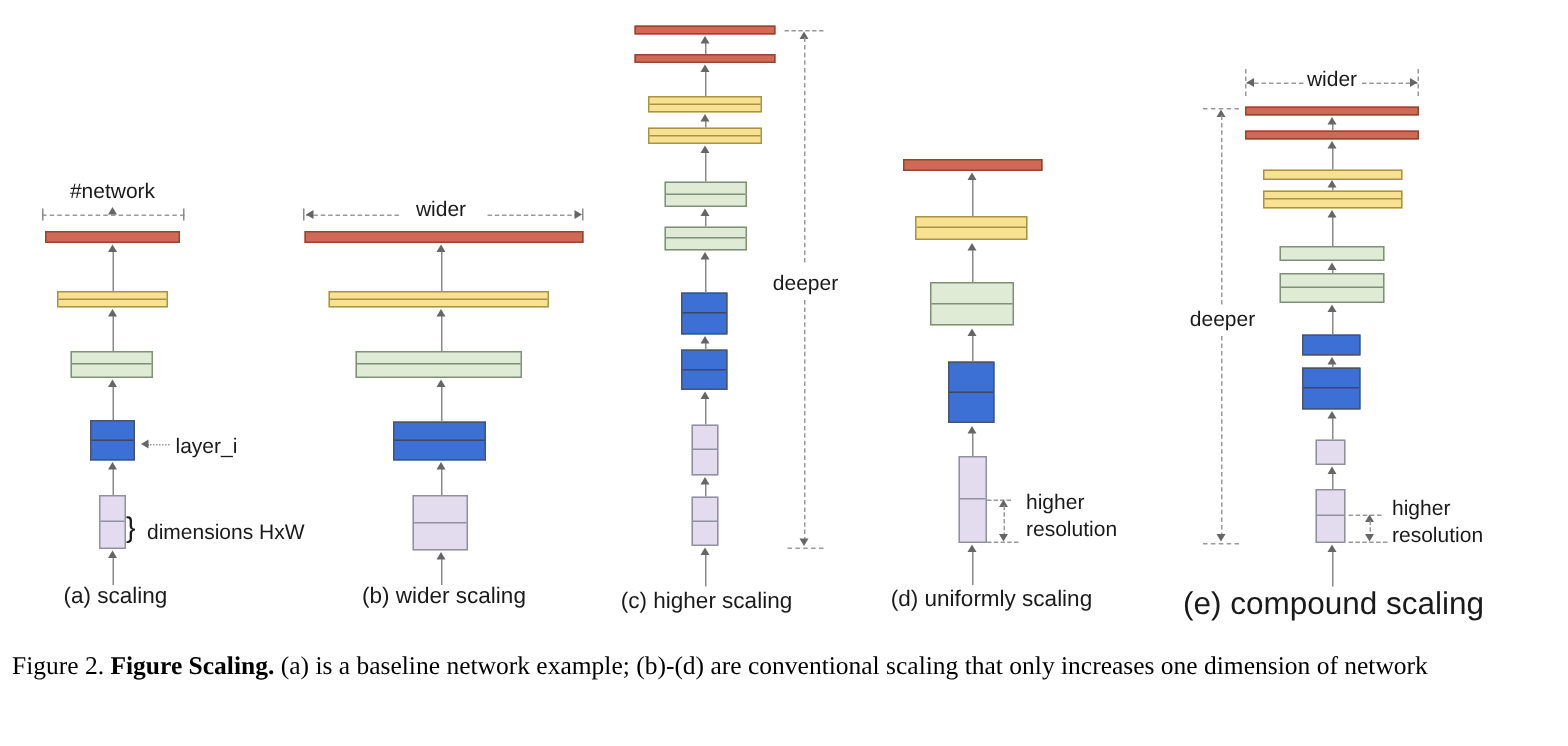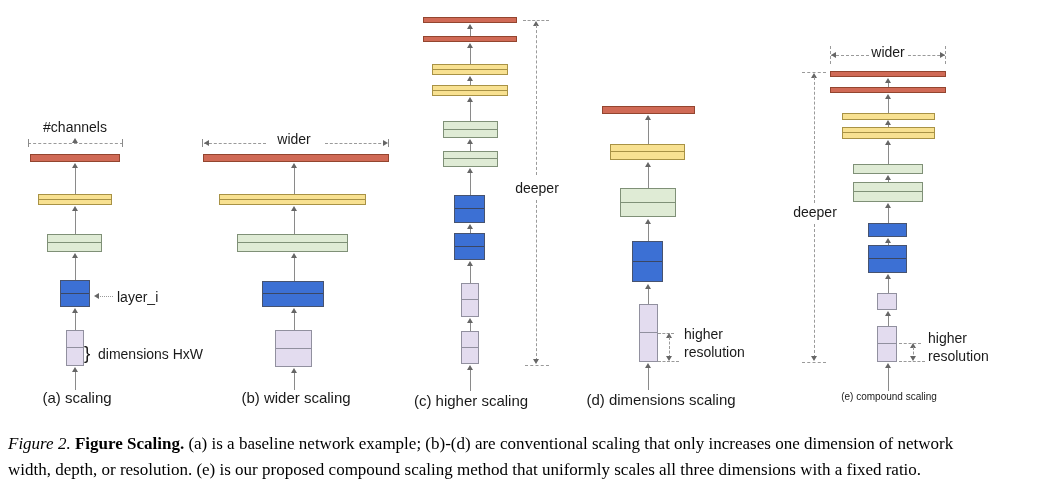--- a/index.html
+++ b/index.html
@@ -6,21 +6,21 @@
   #canvas{position:relative;width:1045px;height:497px;background:#ffffff;overflow:hidden;
           font-family:"Liberation Sans",sans-serif;color:#1a1a1a;}
   .box{position:absolute;box-sizing:border-box;border:1px solid;}
   .split{position:absolute;left:0;right:0;top:50%;border-top:1px solid;margin-top:-1px;}
   .hl,.vl{position:absolute;}
   .ann-text{position:absolute;white-space:nowrap;line-height:1.15;}
   .head{position:absolute;width:0;height:0;}
   .caption{position:absolute;left:8px;top:431px;width:1034px;
            font-family:"Liberation Serif",serif;font-size:17px;line-height:26px;color:#000;}
   .cap-line{white-space:nowrap;}
-  .ital{font-style:italic;}
+  .ital{}
   .bold{font-weight:bold;}
 </style>
 </head>
 <body>
 
 <div id="canvas">
   <div id="diagram-layer">
       <div class="" style="position: absolute; left: 0px; top: 0px; width: 100%; height: 100%;">
         <div class="box" style="left: 30px; top: 154px; width: 90px; height: 8px; background: rgb(208, 106, 86); border-color: rgb(147, 69, 47);"></div>
         <div class="box" style="left: 38px; top: 194px; width: 74px; height: 11px; background: rgb(248, 225, 145); border-color: rgb(168, 146, 69);">
@@ -38,21 +38,21 @@
         <div class="vl" style="left: 75px; top: 166px; height: 28px; width: 0px; border-left: 1px solid rgb(138, 138, 138);"></div>
         <div class="head" style="left: 72px; top: 163px; border-left: 3px solid transparent; border-right: 3px solid transparent; border-bottom: 5px solid rgb(102, 102, 102);"></div>
         <div class="vl" style="left: 75px; top: 209px; height: 25px; width: 0px; border-left: 1px solid rgb(138, 138, 138);"></div>
         <div class="head" style="left: 72px; top: 206px; border-left: 3px solid transparent; border-right: 3px solid transparent; border-bottom: 5px solid rgb(102, 102, 102);"></div>
         <div class="vl" style="left: 75px; top: 256px; height: 24px; width: 0px; border-left: 1px solid rgb(138, 138, 138);"></div>
         <div class="head" style="left: 72px; top: 253px; border-left: 3px solid transparent; border-right: 3px solid transparent; border-bottom: 5px solid rgb(102, 102, 102);"></div>
         <div class="vl" style="left: 75px; top: 311px; height: 19px; width: 0px; border-left: 1px solid rgb(138, 138, 138);"></div>
         <div class="head" style="left: 72px; top: 308px; border-left: 3px solid transparent; border-right: 3px solid transparent; border-bottom: 5px solid rgb(102, 102, 102);"></div>
         <div class="vl" style="left: 75px; top: 370px; height: 20px; width: 0px; border-left: 1px solid rgb(138, 138, 138);"></div>
         <div class="head" style="left: 72px; top: 367px; border-left: 3px solid transparent; border-right: 3px solid transparent; border-bottom: 5px solid rgb(102, 102, 102);"></div>
-        <div class="ann-text" style="left: 75px; top: 119px; font-size: 14px; transform: translateX(-50%);">#channels</div>
+        <div class="ann-text" style="left: 75px; top: 119px; font-size: 14px; transform: translateX(-50%);">#network</div>
         <div class="hl" style="left: 28px; top: 143px; width: 95px; height: 0px; border-top: 1px dashed rgb(154, 154, 154);"></div>
         <div class="vl" style="left: 28px; top: 139px; height: 8px; width: 0px; border-left: 1px solid rgb(138, 138, 138);"></div>
         <div class="vl" style="left: 122px; top: 139px; height: 8px; width: 0px; border-left: 1px solid rgb(138, 138, 138);"></div>
         <div class="head" style="left: 72px; top: 138px; border-left: 3px solid transparent; border-right: 3px solid transparent; border-bottom: 5px solid rgb(102, 102, 102);"></div>
         <div class="hl" style="left: 97px; top: 296px; width: 16px; height: 0px; border-top: 1px dotted rgb(154, 154, 154);"></div>
         <div class="head" style="left: 94px; top: 293px; border-top: 3px solid transparent; border-bottom: 3px solid transparent; border-right: 5px solid rgb(102, 102, 102);"></div>
         <div class="ann-text" style="left: 117px; top: 289px; font-size: 14px;">layer_i</div>
         <div class="ann-text" style="left: 84px; top: 342px; font-size: 19px;">}</div>
         <div class="ann-text" style="left: 98px; top: 346px; font-size: 14px;">dimensions HxW</div>
         <div class="ann-text" style="left: 77px; top: 389px; font-size: 15px; transform: translateX(-50%);">(a) scaling</div>
@@ -170,21 +170,21 @@
         <div class="head" style="left: 645px; top: 284px; border-left: 3px solid transparent; border-right: 3px solid transparent; border-bottom: 5px solid rgb(102, 102, 102);"></div>
         <div class="vl" style="left: 648px; top: 366px; height: 24px; width: 0px; border-left: 1px solid rgb(138, 138, 138);"></div>
         <div class="head" style="left: 645px; top: 363px; border-left: 3px solid transparent; border-right: 3px solid transparent; border-bottom: 5px solid rgb(102, 102, 102);"></div>
         <div class="hl" style="left: 658px; top: 333px; width: 16px; height: 0px; border-top: 1px dashed rgb(154, 154, 154);"></div>
         <div class="head" style="left: 666px; top: 333px; border-left: 3px solid transparent; border-right: 3px solid transparent; border-bottom: 5px solid rgb(102, 102, 102);"></div>
         <div class="vl" style="left: 669px; top: 337px; height: 21px; width: 0px; border-left: 1px dashed rgb(154, 154, 154);"></div>
         <div class="head" style="left: 666px; top: 356px; border-left: 3px solid transparent; border-right: 3px solid transparent; border-top: 5px solid rgb(102, 102, 102);"></div>
         <div class="hl" style="left: 658px; top: 361px; width: 21px; height: 0px; border-top: 1px dashed rgb(154, 154, 154);"></div>
         <div class="ann-text" style="left: 684px; top: 326px; font-size: 14px;">higher</div>
         <div class="ann-text" style="left: 684px; top: 344px; font-size: 14px;">resolution</div>
-        <div class="ann-text" style="left: 661px; top: 391px; font-size: 15px; transform: translateX(-50%);">(d) dimensions scaling</div>
+        <div class="ann-text" style="left: 661px; top: 391px; font-size: 15px; transform: translateX(-50%);">(d) uniformly scaling</div>
       </div>
       <div class="" style="position: absolute; left: 0px; top: 0px; width: 100%; height: 100%;">
         <div class="box" style="left: 830px; top: 71px; width: 116px; height: 6px; background: rgb(208, 106, 86); border-color: rgb(147, 69, 47);"></div>
         <div class="box" style="left: 830px; top: 87px; width: 116px; height: 6px; background: rgb(208, 106, 86); border-color: rgb(147, 69, 47);"></div>
         <div class="box" style="left: 842px; top: 113px; width: 93px; height: 7px; background: rgb(248, 225, 145); border-color: rgb(168, 146, 69);"></div>
         <div class="box" style="left: 842px; top: 127px; width: 93px; height: 12px; background: rgb(248, 225, 145); border-color: rgb(168, 146, 69);">
           <div class="split" style="border-top-color: rgb(168, 146, 69);"></div>
         </div>
         <div class="box" style="left: 853px; top: 164px; width: 70px; height: 10px; background: rgb(223, 235, 213); border-color: rgb(127, 144, 119);"></div>
         <div class="box" style="left: 853px; top: 182px; width: 70px; height: 20px; background: rgb(223, 235, 213); border-color: rgb(127, 144, 119);">
@@ -232,20 +232,19 @@
         <div class="vl" style="left: 814px; top: 224px; height: 134px; width: 0px; border-left: 1px dashed rgb(154, 154, 154);"></div>
         <div class="head" style="left: 811px; top: 356px; border-left: 3px solid transparent; border-right: 3px solid transparent; border-top: 5px solid rgb(102, 102, 102);"></div>
         <div class="hl" style="left: 802px; top: 362px; width: 24px; height: 0px; border-top: 1px dashed rgb(154, 154, 154);"></div>
         <div class="hl" style="left: 899px; top: 343px; width: 22px; height: 0px; border-top: 1px dashed rgb(154, 154, 154);"></div>
         <div class="head" style="left: 910px; top: 343px; border-left: 3px solid transparent; border-right: 3px solid transparent; border-bottom: 5px solid rgb(102, 102, 102);"></div>
         <div class="vl" style="left: 913px; top: 347px; height: 12px; width: 0px; border-left: 1px dashed rgb(154, 154, 154);"></div>
         <div class="head" style="left: 910px; top: 356px; border-left: 3px solid transparent; border-right: 3px solid transparent; border-top: 5px solid rgb(102, 102, 102);"></div>
         <div class="hl" style="left: 899px; top: 361px; width: 26px; height: 0px; border-top: 1px dashed rgb(154, 154, 154);"></div>
         <div class="ann-text" style="left: 928px; top: 330px; font-size: 14px;">higher</div>
         <div class="ann-text" style="left: 928px; top: 348px; font-size: 14px;">resolution</div>
-        <div class="ann-text" style="left: 889px; top: 391px; font-size: 10px; transform: translateX(-50%);">(e) compound scaling</div>
+        <div class="ann-text" style="left: 889px; top: 391px; font-size: 21px; transform: translateX(-50%);">(e) compound scaling</div>
       </div>
     </div>
   <div class="caption">
     <div class="cap-line"><span class="ital">Figure 2.</span><span class="bold"> Figure Scaling.</span><span> (a) is a baseline network example; (b)-(d) are conventional scaling that only increases one dimension of network</span></div>
-    <div class="cap-line">width, depth, or resolution. (e) is our proposed compound scaling method that uniformly scales all three dimensions with a fixed ratio.</div>
   </div>
 </div>
 
 </body></html>

